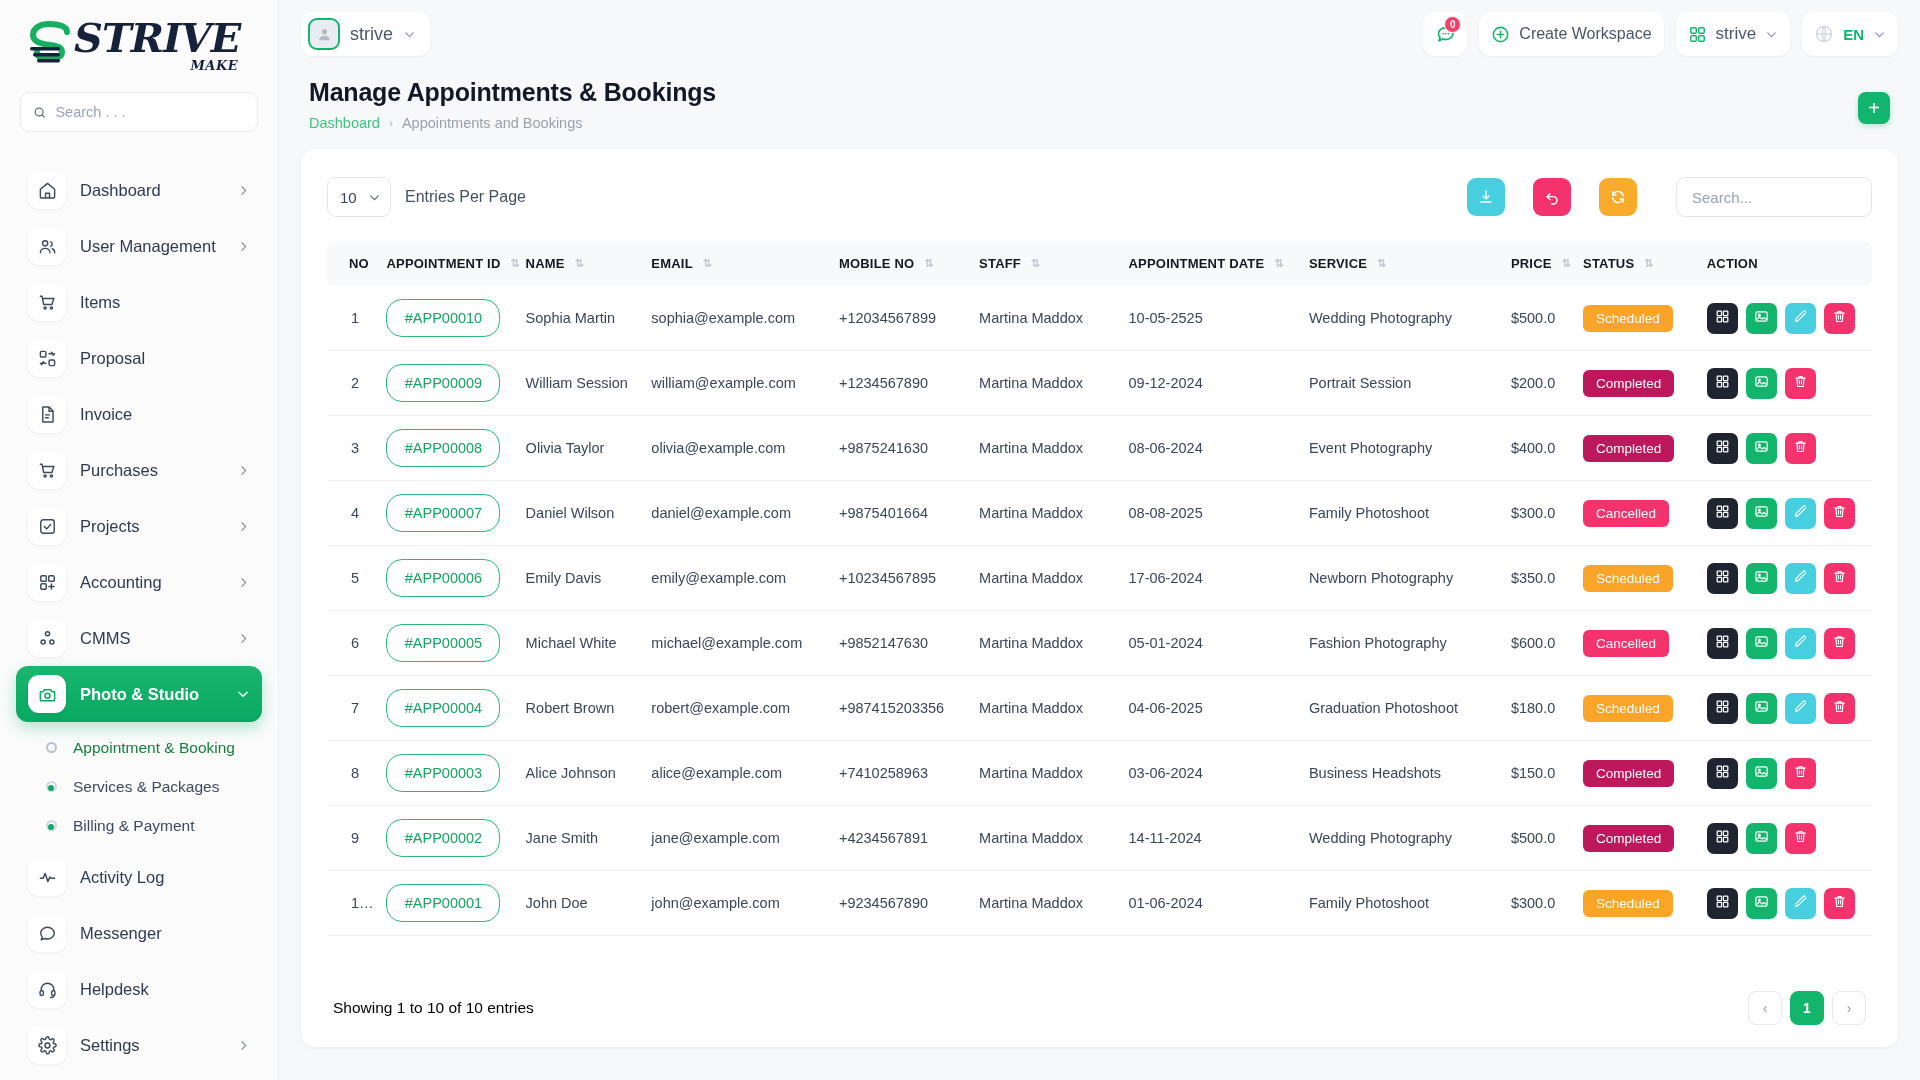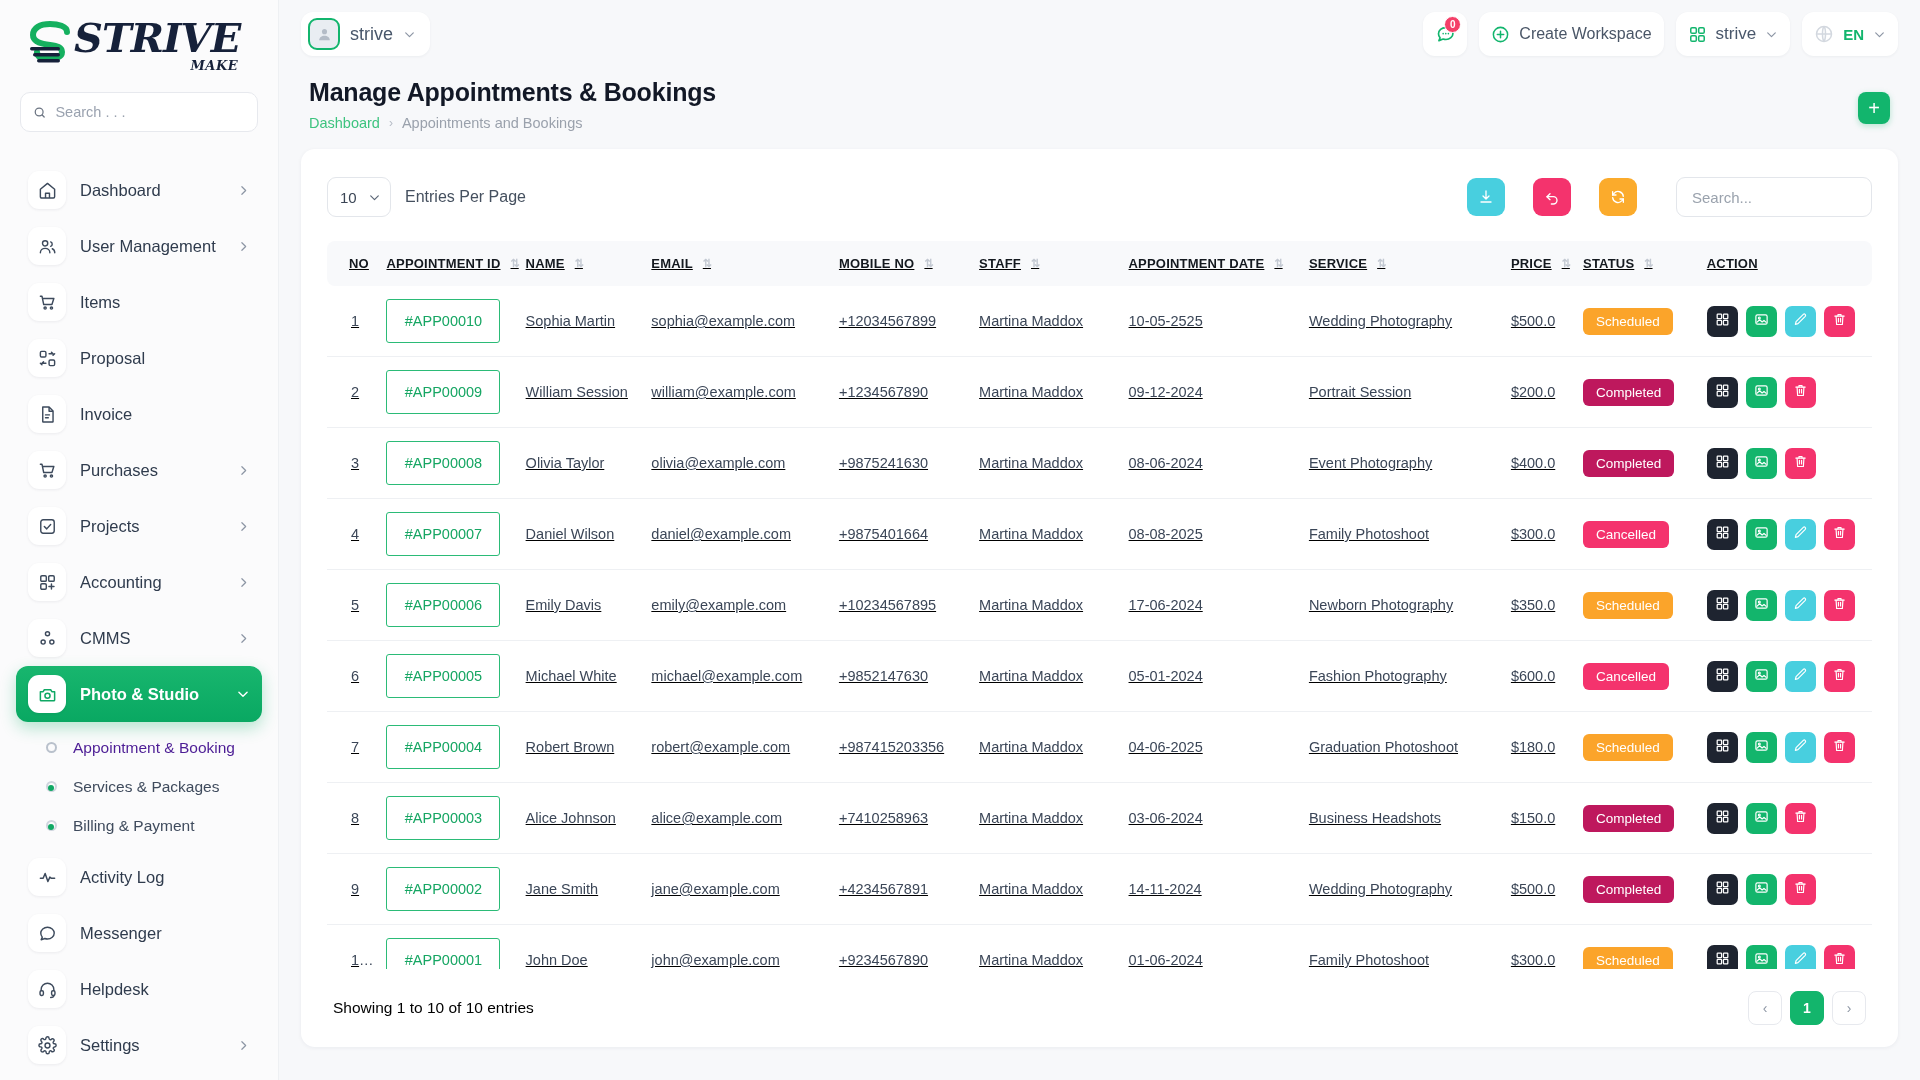--- a/index.html
+++ b/index.html
@@ -91,21 +91,21 @@
     width: 11px; height: 11px; border-radius: 50%;
     border: 2.5px solid #cfd5de; flex: 0 0 11px;
     background: transparent; position: relative;
   }
   .subnav-item.active .sub-dot { border-color: #b9c1cc; }
   .subnav-item:not(.active) .sub-dot::after{
     content:""; position:absolute; left:-0.5px; bottom:-0.5px;
     width:6px; height:6px; border-radius:50%; background:#0fa864;
   }
   .sub-label { font-size: 15.5px; color: #3f4b5d; }
-  .subnav-item.active .sub-label { color: #4c1d95; }
+  .subnav-item.active .sub-label { color: #15803d; }
 
   
   .main { flex: 1; height: 1080px; display: flex; flex-direction: column; min-width: 0; }
 
   .topbar {
     height: 68px; flex: 0 0 68px;
     display: flex; align-items: center; padding: 0 22px 0 22px;
     background: #f7f8fa;
   }
   .ws-pill {
@@ -185,43 +185,43 @@
   .tb-btn.orange { background: #fba game; }
   .tb-btn.orange { background: #fbab2c; }
   .tb-search {
     width: 196px; height: 40px; border: 1px solid #e3e6eb; border-radius: 9px;
     padding: 0 15px; outline: none; font-size: 15px; color: #45505f;
     font-family: "Liberation Sans", sans-serif; background: #fff; margin-left: 11px;
   }
   .tb-search::placeholder { color: #9aa2ad; }
 
   .table-scroll { flex: 1; overflow: hidden; }
-  table { width: 100%; border-collapse: collapse; table-layout: fixed; text-decoration: underline; }
+  table { width: 100%; border-collapse: collapse; table-layout: fixed; }
   thead th {
     background: #f8f9fb; text-align: left;
     font-size: 13px; font-weight: 700; color: #14191f; letter-spacing: 0.2px;
     padding: 15px 10px; white-space: nowrap;
   }
   thead th:first-child { border-radius: 8px 0 0 8px; padding-left: 22px; }
   thead th:last-child { border-radius: 0 8px 8px 0; }
   .th-inner { display: flex; align-items: center; gap: 10px; }
   .sort-ico { color: #c3c9d2; font-size: 11px; letter-spacing: -1px; }
 
   tbody td {
     border-bottom: 1px solid #eef0f3;
     padding: 13px 10px; font-size: 14.5px; color: #3b4657;
     white-space: nowrap; overflow: hidden; text-overflow: ellipsis;
   }
   tbody tr:last-child td { border-bottom: 1px solid #eef0f3; }
   tbody td:first-child { padding-left: 24px; color: #3b4657; }
 
   .appt-pill {
     display: inline-flex; align-items: center; justify-content: center;
-    min-width: 114px; height: 44px; padding: 0 14px;
-    border: 1px solid #2bbb77; border-radius: 3px;
+    min-width: 114px; height: 38px; padding: 0 14px;
+    border: 1px solid #2bbb77; border-radius: 16px;
     color: #16a663; font-size: 14.5px; background: #fff; cursor: pointer;
   }
 
   .status {
     display: inline-flex; align-items: center; justify-content: center;
     min-width: 86px; height: 27px; padding: 0 13px; border-radius: 6px;
     color: #fff; font-size: 13.5px;
   }
   .status.scheduled { background: #fba42a; }
   .status.completed { background: #be185d; }

